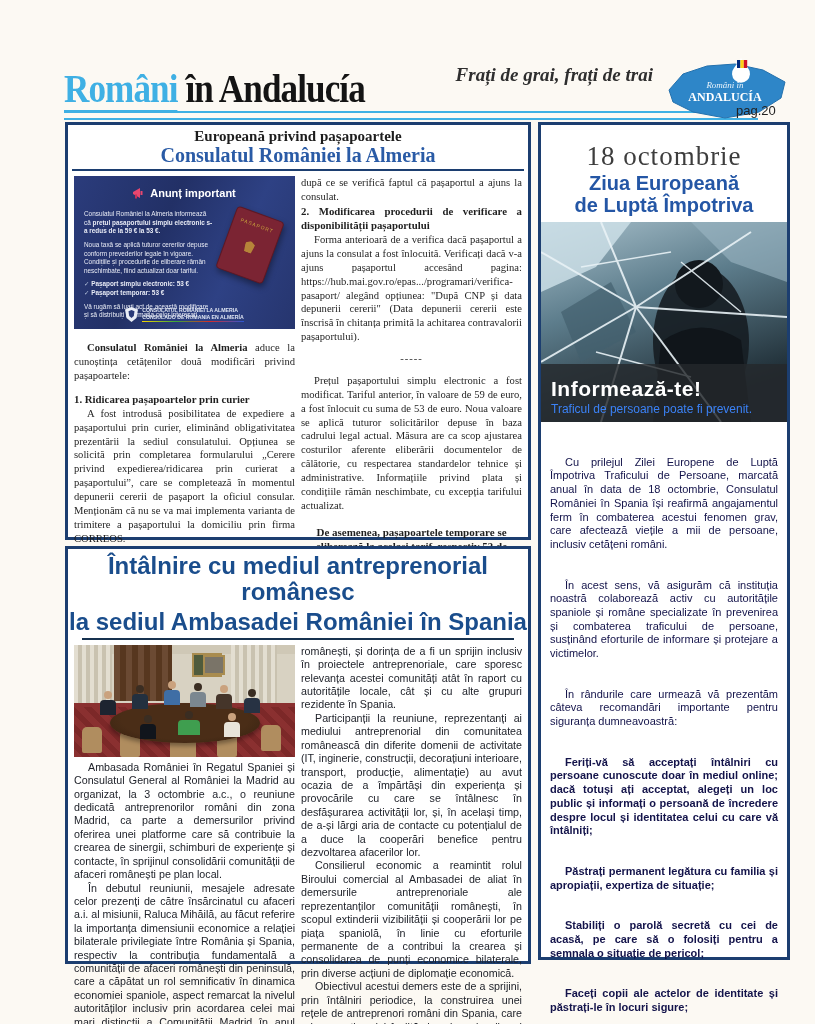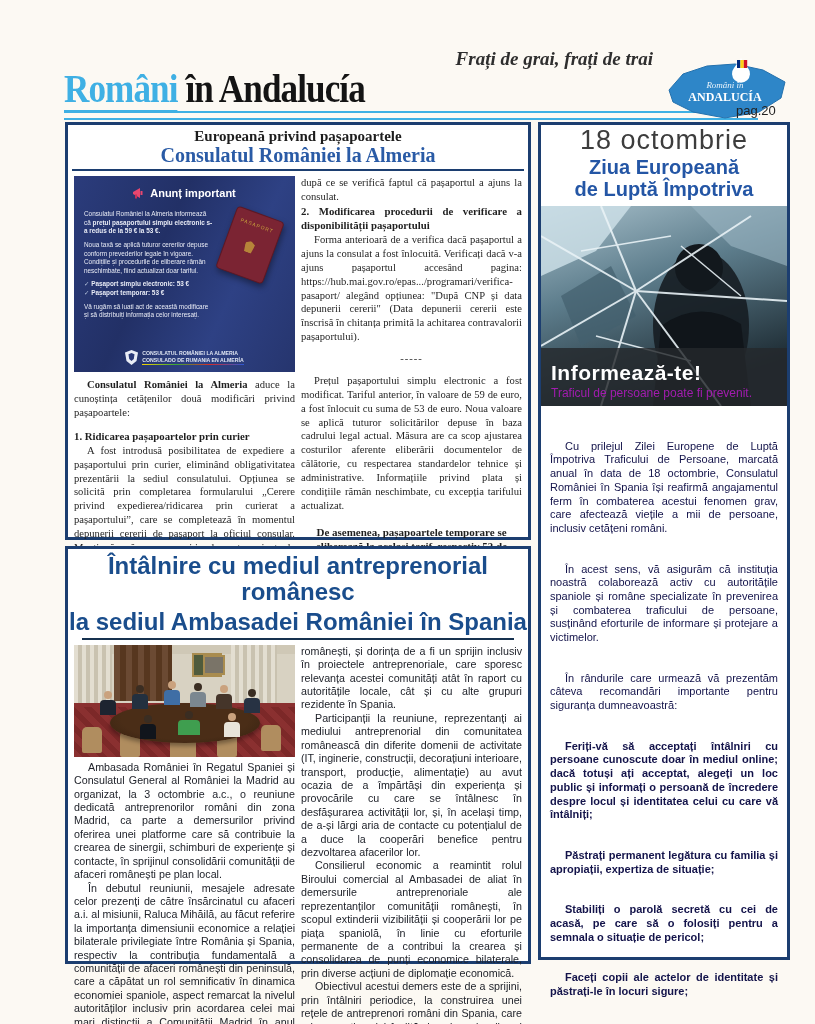--- a/index.html
+++ b/index.html
@@ -5,21 +5,21 @@
   * { margin:0; padding:0; box-sizing:border-box; }
   html,body { background:#e8e4da; }
   .page { position:relative; width:815px; height:1024px; background:#fcf9f3; overflow:hidden;
           font-family:"Liberation Serif", serif; color:#1d1d1d; margin:0 auto; }
 
   
   .logo { position:absolute; left:64px; top:66px; font-size:39px; font-weight:bold;
           letter-spacing:-1px; transform:scaleX(.9); transform-origin:left; white-space:nowrap; }
   .logo .blue { color:#3fb0e4; border-bottom:3px solid #3fb0e4; padding-bottom:0; }
   .logo .black { color:#141414; }
-  .tagline { position:absolute; right:162px; top:48px; font-size:19px; font-style:italic;
+  .tagline { position:absolute; right:162px; top:64px; font-size:19px; font-style:italic;
              font-weight:bold; color:#2e2e2e; }
   .rule1 { position:absolute; left:64px; top:111px; width:694px; height:2px; background:#3fb0e4; }
   .rule2 { position:absolute; left:64px; top:118px; width:694px; height:2px; background:#3fb0e4; }
   .map-badge { position:absolute; left:663px; top:56px; width:128px; height:68px; }
   .pagenum { position:absolute; left:736px; top:103px; font-size:13px; color:#222;
              font-family:"Liberation Sans", sans-serif; }
 
   
   .artbox { position:absolute; background:#fff; border:3px solid #1c3e70; }
   #article1 { left:65px; top:122px; width:466px; height:418px; }
@@ -35,21 +35,21 @@
   .serif-body { font-size:10.6px; line-height:1.31; text-align:justify; color:#1f1f1f; }
   .serif-body p { text-indent:13px; }
   .nohang { text-indent:0 !important; }
   .h3 { font-weight:bold; font-size:10.8px; margin-top:9px; margin-bottom:1px; }
   .lead b { font-weight:bold; }
   .divider { text-align:center; letter-spacing:1px; margin:8px 0; color:#333; }
   .a1-note { font-weight:bold; text-align:center; margin-top:12px; font-size:11px; line-height:1.3;
              text-indent:0 !important; padding:0 8px; }
 
   
-  .announce { position:relative; width:100%; height:196px; margin-bottom:6px; overflow:hidden;
+  .announce { position:relative; width:100%; height:153px; margin-bottom:12px; overflow:hidden;
               background:linear-gradient(115deg,#2b3c7c 0%,#223066 38%,#2e4184 68%,#26356e 100%);
               color:#e8ebf5; font-family:"Liberation Sans", sans-serif; }
   .ann-head { display:flex; justify-content:center; align-items:center; gap:5px;
               margin-top:11px; font-weight:bold; font-size:11px; color:#fff; }
   .ann-text { position:absolute; left:10px; top:34px; width:130px; font-size:6.4px; line-height:1.35; }
   .ann-text .b { font-weight:bold; }
   .ann-p { margin-bottom:5px; }
   .ann-li { font-weight:bold; }
   .ann-li .chk { color:#b7c3dd; font-weight:normal; }
   .ann-foot { position:absolute; left:0; right:0; bottom:7px; display:flex; justify-content:center;
@@ -88,30 +88,30 @@
   .table { position:absolute; left:50%; top:58px; transform:translateX(-50%); width:150px; height:40px;
            background:radial-gradient(ellipse at 50% 40%, #4a2d17 0 60%, #33200f 100%);
            border-radius:50%; box-shadow:0 3px 4px rgba(0,0,0,.35); }
   .chair { position:absolute; width:20px; height:26px; background:#b08d5f; border-radius:5px 5px 2px 2px; }
   .person { position:absolute; width:16px; height:24px; }
   .person .head { width:8px; height:8px; border-radius:50%; background:#caa27e; margin:0 auto; }
   .person .head.dark { background:#3a2d22; }
   .person .torso { width:16px; height:15px; border-radius:4px 4px 0 0; margin-top:1px; }
 
   
-  .sb-date { text-align:center; font-family:Liberation Sans, sans-serif; font-size:27px;
-             color:#3d3d3d; margin-top:0; letter-spacing:1px; }
+  .sb-date { text-align:center; font-family:Liberation Serif, serif; font-size:27px;
+             color:#3d3d3d; margin-top:16px; letter-spacing:1px; }
   .sb-title { text-align:center; font-family:"Liberation Sans", sans-serif; font-weight:bold;
               color:#2456a5; font-size:20px; line-height:1.12; }
   .sb-title .big { font-size:23px; }
   .poster { position:relative; width:100%; height:200px; margin-top:5px; overflow:hidden; }
   .poster svg { display:block; }
   .poster-text { position:absolute; left:10px; bottom:6px; font-family:"Liberation Sans", sans-serif; }
   .poster-h { color:#fff; font-weight:bold; font-size:21px; letter-spacing:.5px; }
-  .poster-s { color:#a21caf; font-size:12px; margin-top:1px; }
+  .poster-s { color:#3b82f6; font-size:12px; margin-top:1px; }
   .sb-body { padding:7px 9px 0 9px; font-family:"Liberation Sans", sans-serif; font-size:11px;
              line-height:1.245; text-align:justify; color:#13134a; }
   .sb-body p { text-indent:15px;margin-top:27px; }
   .sb-body .rec { font-weight:bold; }
   .sb-contact { text-indent:15px; }
 </style>
 </head>
 <body>
 
 <div class="page">

